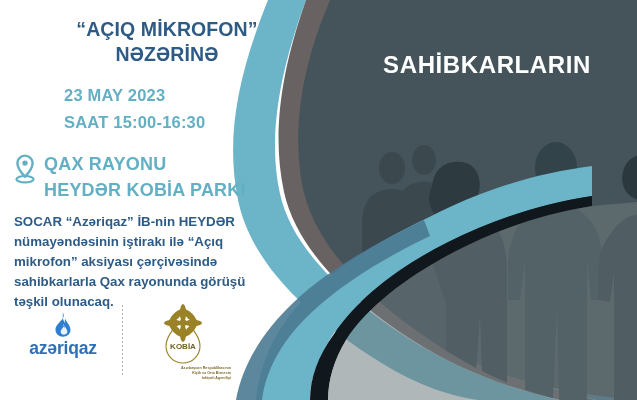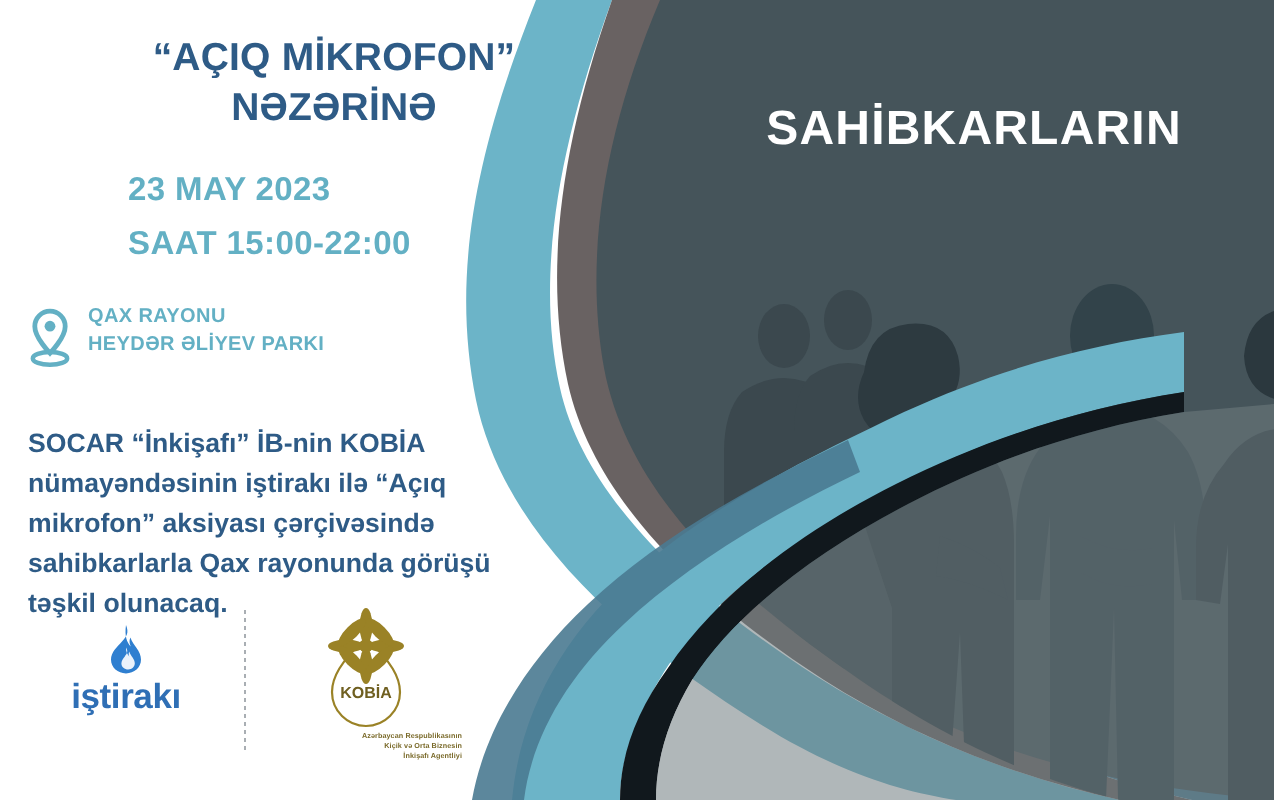--- a/index.html
+++ b/index.html
@@ -39,21 +39,21 @@
   }
   .datetime div{white-space:nowrap;}
 
   .venue-wrap{
     position:absolute;left:14px;top:152px;
     display:flex;align-items:flex-start;gap:8px;
   }
   .pin-icon{width:22px;height:30px;flex:0 0 22px;margin-top:2px;}
   .venue{
     color:#63b0c4;
-    font-size:10px;font-weight:bold;line-height:1.42;
+    font-size:18px;font-weight:bold;line-height:1.42;
     letter-spacing:.2px;
     white-space:nowrap;
   }
 
   .body-text{
     position:absolute;left:14px;top:212px;width:268px;
     color:#2e5b86;
     font-size:13.3px;font-weight:bold;line-height:1.50;
   }
 
@@ -174,46 +174,46 @@
 
   <div class="left-col">
 
     <div class="title">
       <div>“AÇIQ MİKROFON”</div>
       <div>NƏZƏRİNƏ</div>
     </div>
 
     <div class="datetime">
       <div>23 MAY 2023</div>
-      <div>SAAT 15:00-22:00</div>
+      <div>SAAT 15:00-16:30</div>
     </div>
 
     <div class="venue-wrap">
       <svg class="pin-icon" viewBox="0 0 22 30">
         <path d="M11 1.6c-4.2 0-7.6 3.4-7.6 7.6 0 5.6 7.6 13.4 7.6 13.4s7.6-7.8 7.6-13.4c0-4.2-3.4-7.6-7.6-7.6z" fill="none" stroke="#63b0c4" stroke-width="2.4"></path>
         <circle cx="11" cy="9.1" r="2.7" fill="#63b0c4"></circle>
         <ellipse cx="11" cy="25.2" rx="8.6" ry="3.2" fill="none" stroke="#63b0c4" stroke-width="2.2"></ellipse>
       </svg>
       <div class="venue">
         <div>QAX RAYONU</div>
-        <div>HEYDƏR ƏLİYEV PARKI</div>
+        <div>HEYDƏR KOBİA PARKI</div>
       </div>
     </div>
 
-    <div class="body-text">SOCAR “İnkişafı” İB-nin KOBİA nümayəndəsinin iştirakı ilə “Açıq mikrofon” aksiyası çərçivəsində sahibkarlarla Qax rayonunda görüşü təşkil olunacaq.</div>
+    <div class="body-text">SOCAR “Azəriqaz” İB-nin HEYDƏR nümayəndəsinin iştirakı ilə “Açıq mikrofon” aksiyası çərçivəsində sahibkarlarla Qax rayonunda görüşü təşkil olunacaq.</div>
 
     <div class="logos">
 
       <div class="logo-azeriqaz">
         <svg class="flame" viewBox="0 0 26 26">
           <circle cx="13" cy="13" r="13" fill="#ffffff"></circle>
           <path d="M13 1.5c1.6 4.1.3 5.6-1.9 8.1-2.6 3-5.6 5.4-5.6 9.2 0 4 3.4 6.9 7.5 6.9s7.5-2.9 7.5-6.9c0-4.6-3.9-7-5.3-11.1-.7 1.6-.5 3 .2 4.6-1.9-2-3.2-5.2-2.4-10.8z" fill="#2f7fd0"></path>
           <path d="M13 12.8c1.3 2 .4 3.1-.6 4.4-1 1.3-1.7 2.3-1.7 3.5 0 1.8 1.6 3 3.4 3s3.3-1.3 3.3-3.1c0-2.2-2-3.5-2.8-5.9-.4 1-.3 1.8.1 2.7-1-1.1-1.9-2.7-1.7-4.6z" fill="#ffffff" opacity=".9"></path>
         </svg>
-        <div class="azeriqaz-word">iştirakı</div>
+        <div class="azeriqaz-word">azəriqaz</div>
       </div>
 
       <div class="divider"></div>
 
       <div class="logo-kobia">
         <svg class="kobia-mark" viewBox="0 0 62 62">
           <path d="M31 16 C44 28 48 36 48 43 a17 17 0 0 1 -34 0 C14 36 18 28 31 16 Z" fill="none" stroke="#9a8226" stroke-width="1.1"></path>
           <g fill="#9a8226">
             <ellipse cx="31" cy="10" rx="3.2" ry="9"></ellipse>
             <ellipse cx="31" cy="30" rx="3.2" ry="9"></ellipse>

